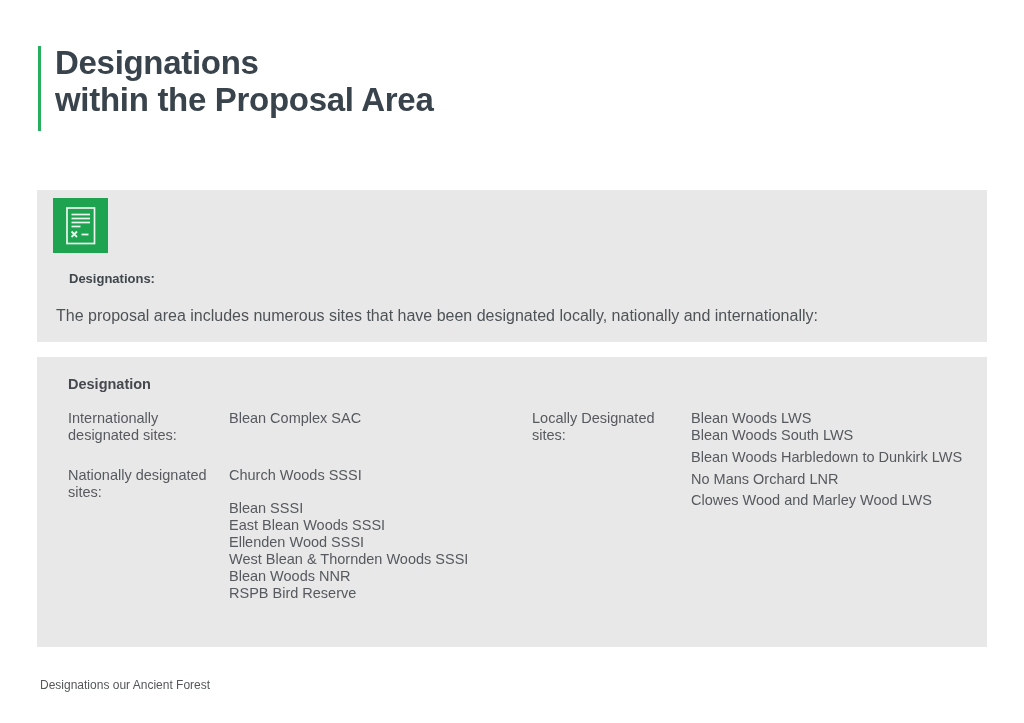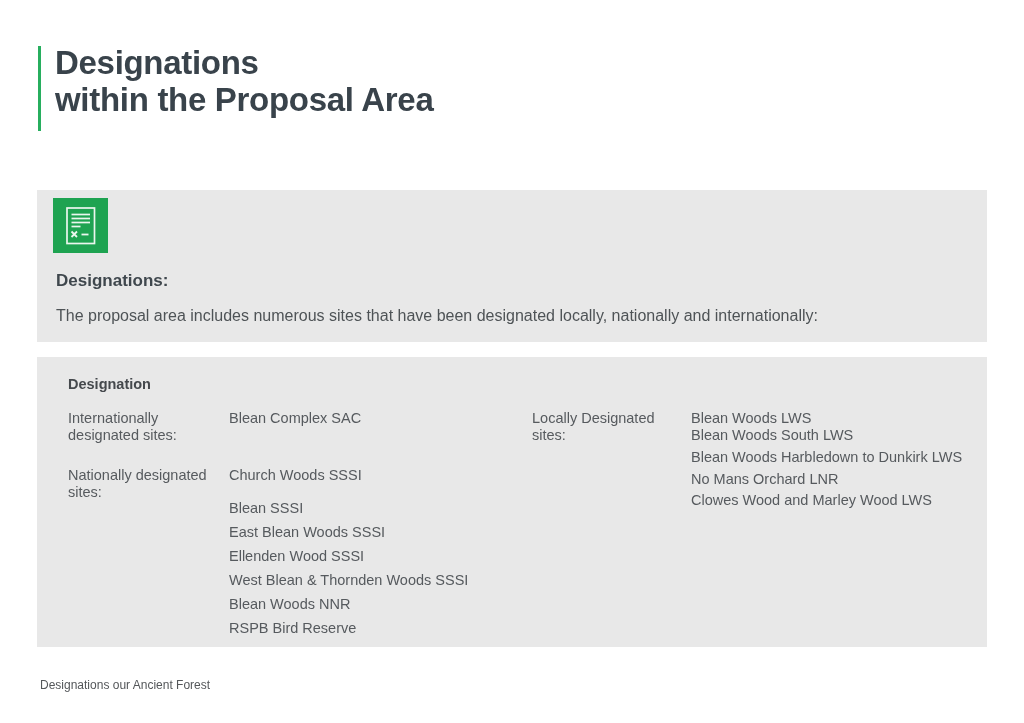--- a/index.html
+++ b/index.html
@@ -27,22 +27,22 @@
   .panel-summary { left: 37px; top: 190px; width: 950px; height: 152px; }
   .panel-table   { left: 37px; top: 357px; width: 950px; height: 290px; }
 
   
   .doc-icon {
     position: absolute; left: 16px; top: 8px;
     width: 55px; height: 55px; background: #1ea351;
     display: flex; align-items: center; justify-content: center;
   }
   .panel-summary .heading {
-    position: absolute; left: 19px; top: 81px;
-    font-size: 17px; font-weight: bold; color: #3f474d;
+    position: absolute; left: 32px; top: 81px;
+    font-size: 13px; font-weight: bold; color: #3f474d;
   }
   .panel-summary .intro {
     position: absolute; left: 19px; top: 117px;
     font-size: 16px; color: #4e5356;
   }
 
   
   .panel-table { font-size: 14.5px; color: #565a5e; }
   .table-header {
     position: absolute; left: 31px; top: 19px;
@@ -50,21 +50,21 @@
   }
   .left-pane  { position: absolute; left: 31px;  top: 53px; width: 440px; }
   .right-pane { position: absolute; left: 495px; top: 53px; width: 440px; }
   .group-row { display: flex; align-items: flex-start; }
   .group-row.intl { margin-bottom: 23px; }
   .left-pane  .group-label { width: 161px; flex: 0 0 161px; line-height: 17px; }
   .right-pane .group-label { width: 159px; flex: 0 0 159px; line-height: 17px; }
   .sites-list { flex: 1; }
   .sites-list .site { line-height: 17px; }
   
-  .sites-list.natl .site { margin-top: 7px; }
+  .sites-list.natl .site { margin-top: 0; }
   .sites-list.natl .site:first-child { margin-top: 0; }
   .sites-list.natl .site:nth-child(2) { margin-top: 16px; }
   
   .sites-list.local .site { margin-top: 4.8px; }
   .sites-list.local .site:first-child,
   .sites-list.local .site:nth-child(2) { margin-top: 0; }
 
   
   .footer-text {
     position: absolute; left: 40px; top: 678px;

